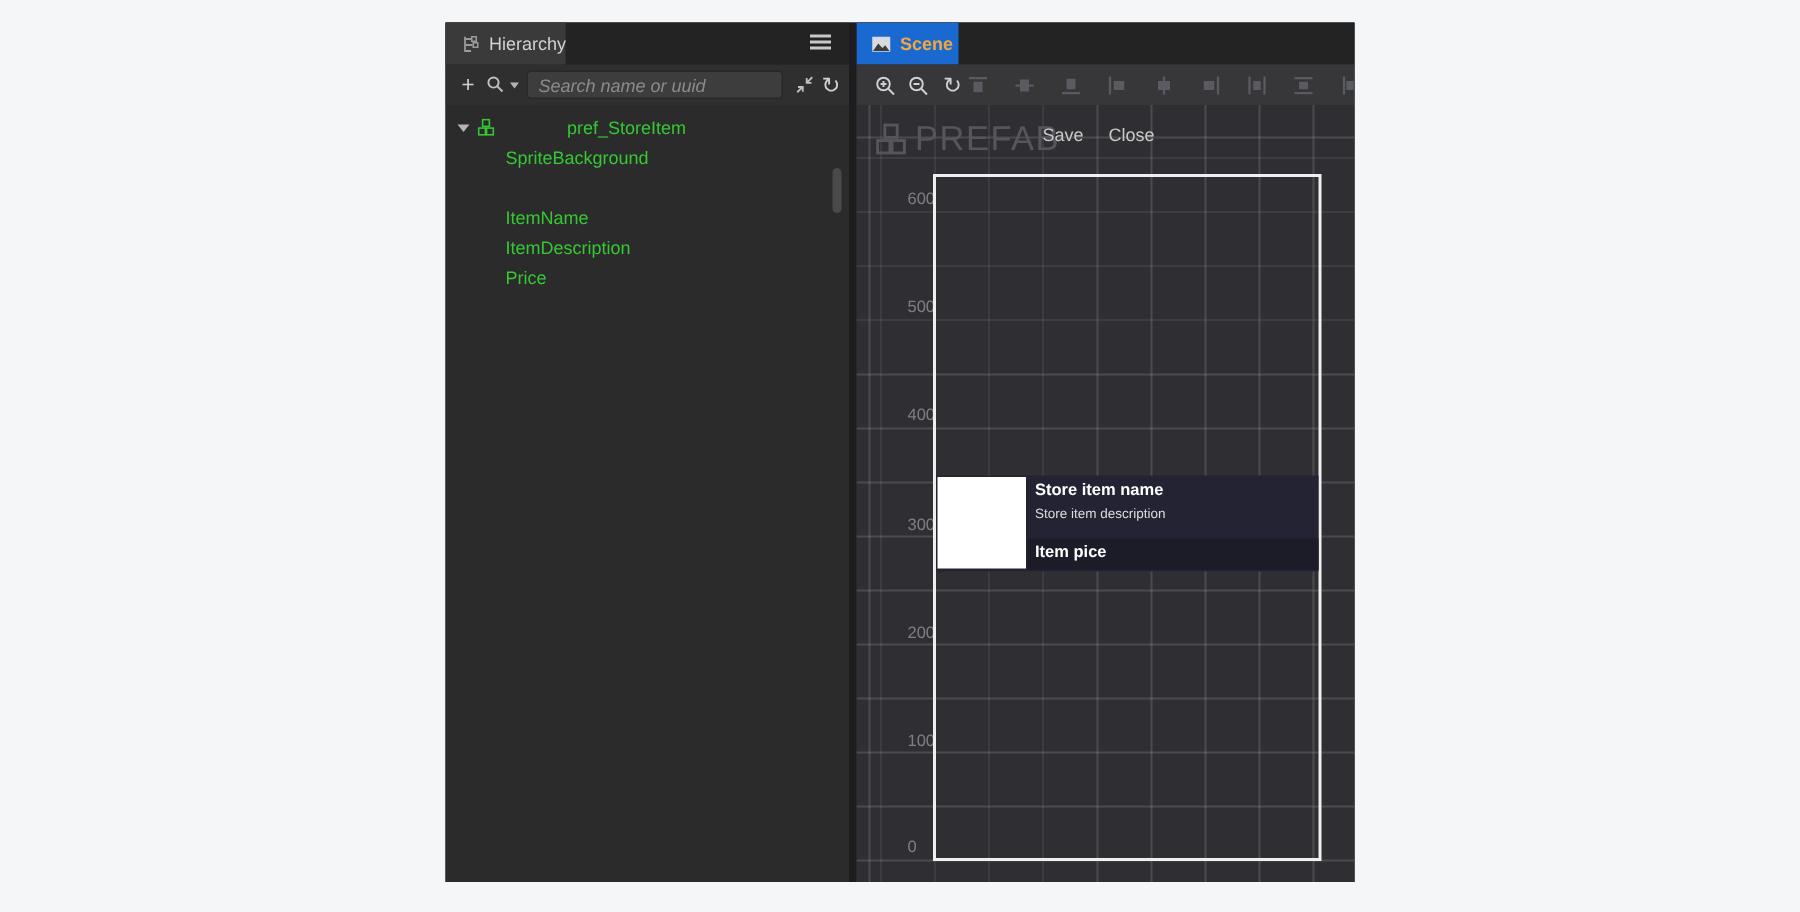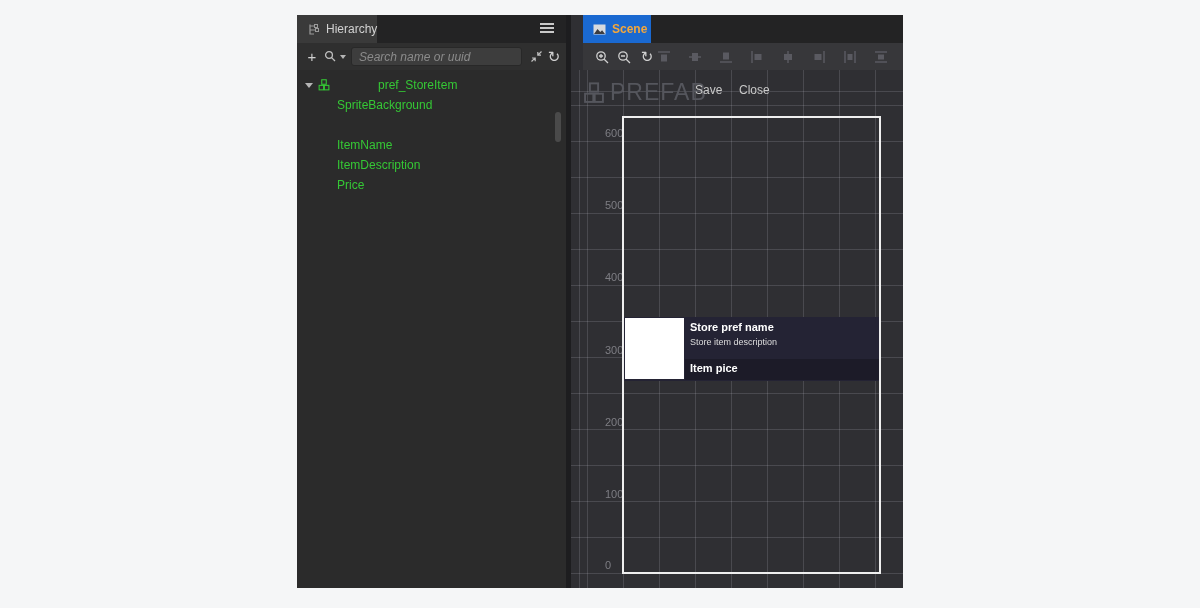--- a/index.html
+++ b/index.html
@@ -34,21 +34,21 @@
   .tpf { position:absolute; left:21px; top:4px; }
   .tlock { position:absolute; left:7px; top:4px; }
   .tlabel-root { position:absolute; left:38px;margin-left:43px; }
   .tlabel { position:absolute; left:40px; }
   .hscroll { position:absolute; left:258px; top:97px; width:6px; height:30px;
              background:#4a4a4a; border-radius:3px; }
 
   .divider { width:5px; background:#1d1d1f; }
 
   
-  .spanel { position:relative; width:332px; background:#2f2f33; overflow:hidden;padding-left:12px; }
+  .spanel { position:relative; width:332px; background:#2f2f33; overflow:hidden; }
   .tab-s { background:#1a69d1; color:#f3a73c; width:68px; font-weight:bold; }
   .stoolbar { position:relative; height:27px; background:#37373a; }
   .sicon { position:absolute; top:5px; width:18px; height:18px; display:flex;
            align-items:center; justify-content:center; color:#d0d0d0; font-size:15px; }
   .canvas { position:absolute; top:55px; left:0; width:332px; height:518px;
             background-color:#2f2f33;
             background-image:
               repeating-linear-gradient(to right, rgba(215,215,225,0.16) 0 1px, transparent 1px 36px),
               repeating-linear-gradient(to bottom, rgba(215,215,225,0.16) 0 1px, transparent 1px 36px);
             background-position:16px 0px, 0px 35px; }
@@ -244,19 +244,19 @@
       <div class="ruler" style="top:201px">400</div>
       <div class="ruler" style="top:274px">300</div>
       <div class="ruler" style="top:346px">200</div>
       <div class="ruler" style="top:418px">100</div>
       <div class="ruler" style="top:489px">0</div>
 
       <div class="bound"></div>
 
       <div class="band"></div>
       <div class="isq"></div>
-      <div class="iname">Store pref name</div>
+      <div class="iname">Store item name</div>
       <div class="idesc">Store item description</div>
       <div class="pband"></div>
       <div class="iprice">Item pice</div>
     </div>
   </div>
 </div>
 
 </body></html>

